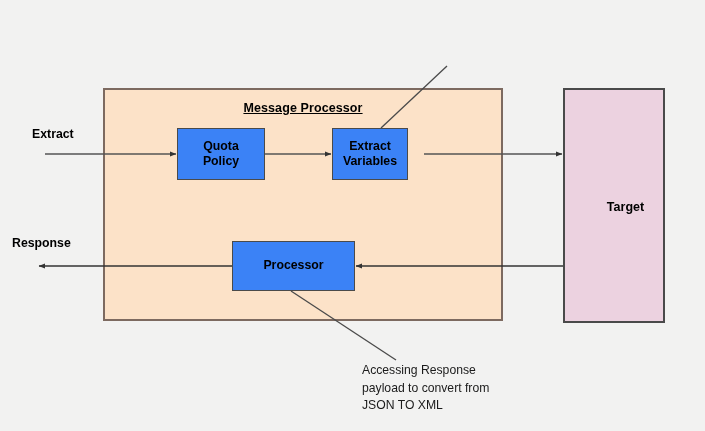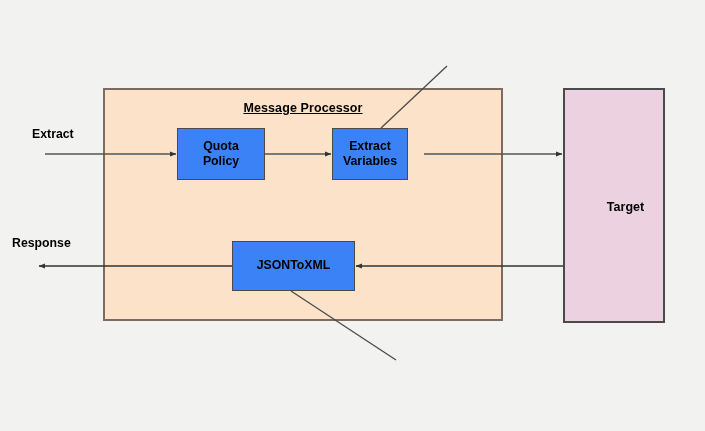--- a/index.html
+++ b/index.html
@@ -123,27 +123,30 @@
 
   <div class="target-box"></div>
   <div class="target-label">Target</div>
 
   <div class="policy policy-quota" style="white-space: pre-line;">Quota
 Policy</div>
 
   <div class="policy policy-extract" style="white-space: pre-line;">Extract
 Variables</div>
 
-  <div class="policy policy-json">JSONToXML</div>
+  <div class="policy policy-json">Processor</div>
 
   <div class="edge-label label-request">Extract</div>
 
   <div class="edge-label label-response">Response</div>
 
 
+  <div class="annot annot-bottom" style="white-space: pre-line;">Accessing Response
+payload to convert from
+JSON TO XML</div>
 
   <svg class="wires" viewBox="0 0 705 431" xmlns="http://www.w3.org/2000/svg">
     <defs>
       <marker id="arrowhead" markerWidth="7" markerHeight="7" refX="6.4" refY="3" orient="auto" markerUnits="userSpaceOnUse">
         <path d="M0,0.4 L6.8,3 L0,5.6 Z" fill="#333333"></path>
       </marker>
     </defs>
 
     <line x1="45" y1="154" x2="176" y2="154" stroke="#555555" stroke-width="1.4" marker-end="url(#arrowhead)"></line>
 

